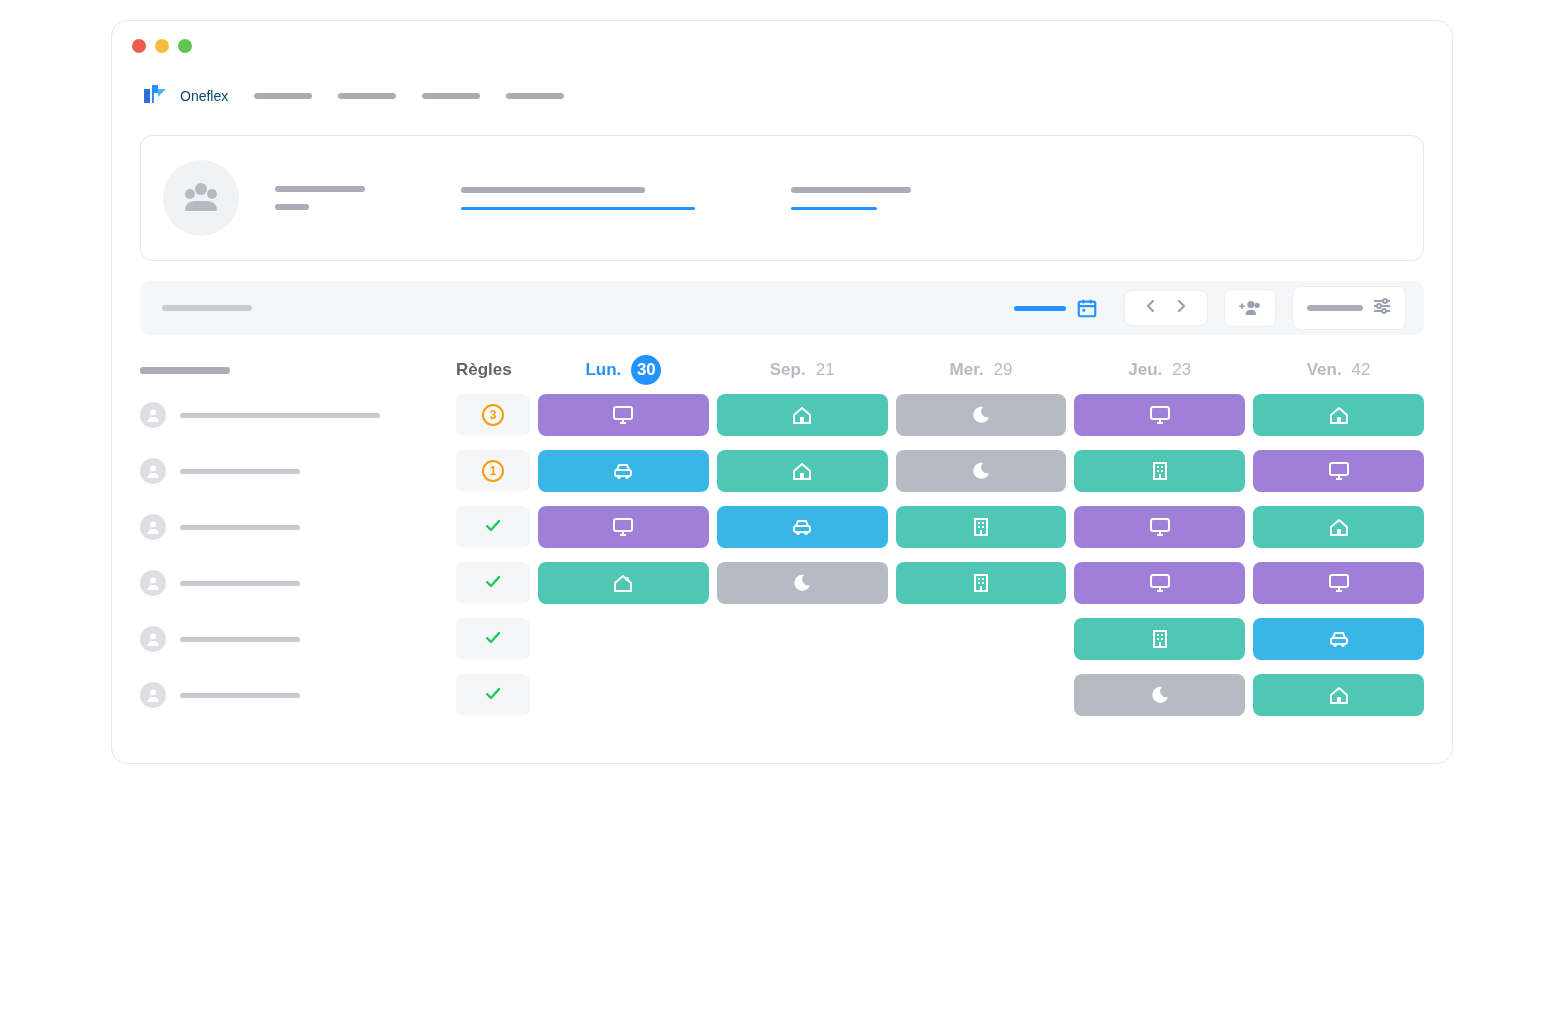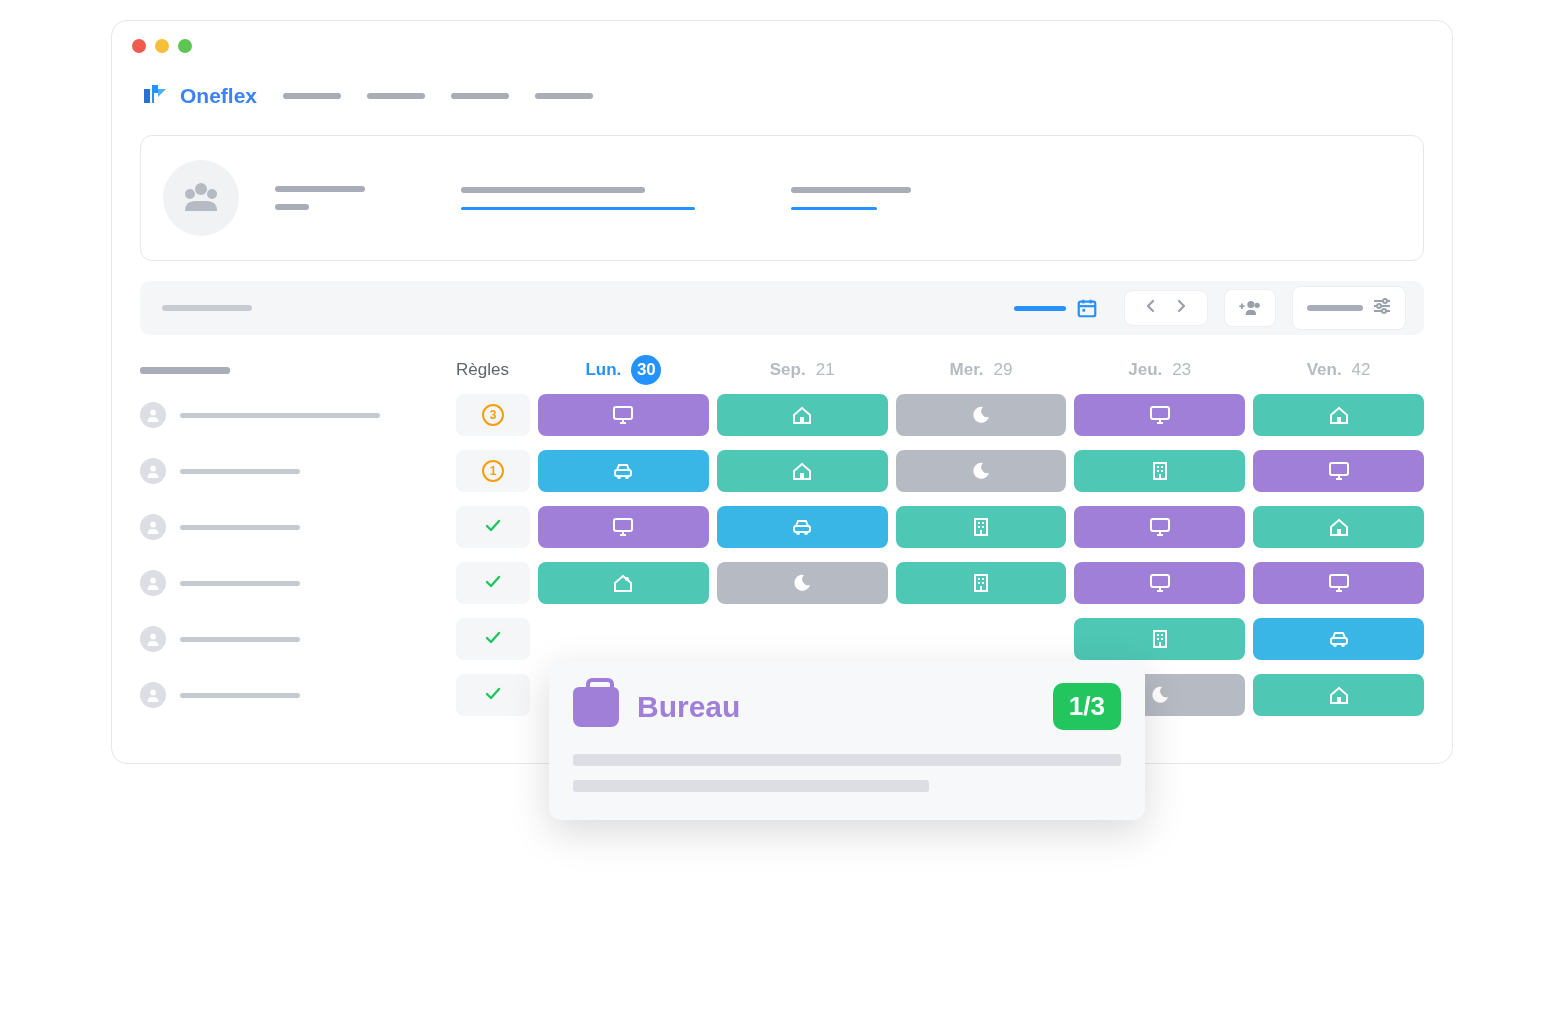--- a/index.html
+++ b/index.html
@@ -35,21 +35,21 @@
     display: flex;
     align-items: center;
     gap: 26px;
     padding: 18px 28px 16px 28px;
   }
   .logo-wrap { display: flex; align-items: center; gap: 10px; }
   .logo-mark {
     width: 30px; height: 30px;
     display: flex; align-items: center; justify-content: center;
   }
-  .logo-text { font-size: 21px; font-weight: 700; color: #3b82f6; }
+  .logo-text { font-size: 14px; font-weight: 400; color: #0c4a6e; }
   .nav-skel { height: 6px; border-radius: 3px; background: #a8adb7; }
 
   .header-card {
     margin: 8px 28px 20px 28px;
     border: 1px solid #e5e7eb;
     border-radius: 12px;
     display: flex;
     align-items: center;
     padding: 24px 22px;
     gap: 36px;
@@ -135,21 +135,21 @@
   .person .skel { height:5px; background:#c7cad0; }
 
   .grid-col { flex:1; }
   .days-head {
     display:grid;
     grid-template-columns: 74px repeat(5, 1fr);
     gap: 8px;
     height: 34px;
     align-items:center;
   }
-  .day-reg { color:#60646c; font-weight:400; font-size:17px; }
+  .day-reg { color:#60646c; font-weight:700; font-size:17px; }
   .day-h {
     display:flex; align-items:center; justify-content:center; gap:10px;
     font-size:17px; font-weight:600; color:#b6bac2;
   }
   .day-h .lbl { }
   .day-h .num { font-weight:400; }
   .day-h.active .lbl { color:#2492ff; }
   .day-h.active .badge {
     background:#2492ff; color:#fff; border-radius:50%;
     width:30px; height:30px; display:flex; align-items:center; justify-content:center;
@@ -581,33 +581,20 @@
                 </svg>
               </div>
             </div>
           </div>
 
       </div>
     </div>
 
   </div>
 
-  <div class="popover">
-    <div class="pop-head">
-      <div class="pop-left">
-        <div class="pop-icon"></div>
-        <div class="pop-title">Bureau</div>
-      </div>
-      <div class="pop-count">1/3</div>
-    </div>
-    <div class="pop-lines">
-      <div class="skel" style="width:100%"></div>
-      <div class="skel" style="width:65%"></div>
-    </div>
-  </div>
 
 </div>
 
 <svg width="0" height="0" style="position:absolute">
   <defs>
     <g id="ico-monitor">
         <rect x="3" y="4" width="18" height="12" rx="2" fill="none" stroke="currentColor" stroke-width="2"></rect>
         <line x1="9" y1="20" x2="15" y2="20" stroke="currentColor" stroke-width="2"></line>
         <line x1="12" y1="16" x2="12" y2="20" stroke="currentColor" stroke-width="2"></line>
       </g>

